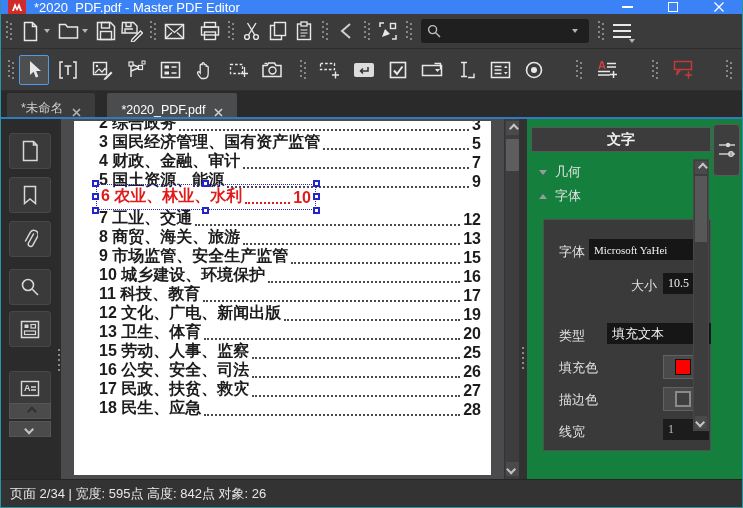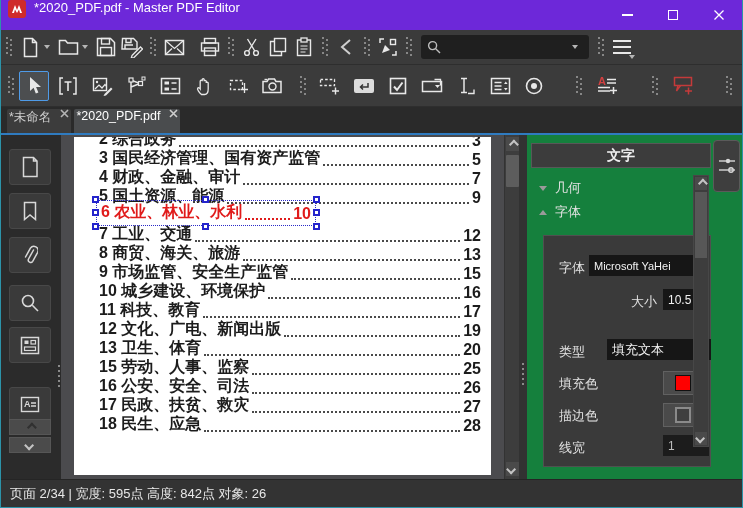--- a/index.html
+++ b/index.html
@@ -1,20 +1,20 @@
 <!DOCTYPE html>
 <html><head>
 <meta charset="utf-8">
 <style>
 *{box-sizing:border-box;margin:0;padding:0}
 html,body{width:743px;height:508px;overflow:hidden;background:#333;font-family:"Liberation Sans",sans-serif}
 .window{width:743px;height:508px;display:flex;flex-direction:column;border-left:1px solid #2c93a9;border-right:1px solid #2c93a9;border-bottom:1px solid #2c93a9;background:#333}
 
 
-.titlebar{height:30px;background:#6d28d9;display:flex;flex-shrink:0}
+.titlebar{height:14px;background:#3b82f6;display:flex;align-items:center;flex-shrink:0}
 .logo{width:18px;height:18px;background:#cf2b2b;border-radius:3px;margin:0 8px 0 7px;display:flex;align-items:center;justify-content:center;flex-shrink:0}
 .title-text{color:#fff;font-size:13px;white-space:nowrap}
 .win-controls{margin-left:auto;display:flex;height:100%}
 .win-btn{width:46px;display:flex;align-items:center;justify-content:center}
 .min-glyph{width:11px;height:2px;background:#fff}
 .max-glyph{width:10px;height:10px;border:1px solid #fff}
 
 
 .menubar{height:25px;background:#323232;display:flex;align-items:stretch;padding-left:5px;border-bottom:1px solid #262626;flex-shrink:0}
 .menu-item{padding:0 11px;color:#ececec;font-size:13px;line-height:24px}
@@ -27,21 +27,21 @@
 .tb2 .tbtn{width:30px;height:30px;margin-right:4px}
 .tbtn.active{background:#4c4e50;border:1px solid #4f9be8}
 .caret{width:0;height:0;border-left:3.5px solid transparent;border-right:3.5px solid transparent;border-top:4px solid #b5b5b5;margin:0 5px 0 1px;flex-shrink:0}
 .grip{width:8px;height:24px;flex-shrink:0;margin:0 4px;background-image:repeating-linear-gradient(to bottom,#878787 0 2px,transparent 2px 5px),repeating-linear-gradient(to bottom,#878787 0 2px,transparent 2px 5px);background-size:2px 20px,2px 20px;background-position:1px 2px,5px 4px;background-repeat:no-repeat}
 .searchbox{width:168px;height:24px;background:#1f1f1f;border-radius:3px;display:flex;align-items:center;padding:0 6px;margin:0 4px;flex-shrink:0}
 .searchbox input{flex:1;background:transparent;border:none;outline:none;color:#ddd;font-size:12px;min-width:0}
 .burger{position:relative;margin-right:6px}
 
 
 .tabbar{height:28px;background:#2a2a2a;display:flex;align-items:flex-end;border-bottom:2px solid #2f7bc0;padding-left:6px;flex-shrink:0}
-.tab{height:24px;display:flex;align-items:flex-start;padding:0 2px;background:#3c3c3c;color:#cfcfcf;font-size:12.5px;margin-right:3px;border-radius:2px 2px 0 0;white-space:nowrap}
+.tab{height:24px;display:flex;align-items:flex-end;padding:0 14px;background:#3c3c3c;color:#cfcfcf;font-size:12.5px;margin-right:12px;border-radius:2px 2px 0 0;white-space:nowrap}
 .tab.active{background:#4a4c4e;color:#fff}
 .tab svg{margin-left:9px}
 
 
 .main{flex:1;display:flex;min-height:0;position:relative}
 .sidebar{width:60px;background:#2b2b2b;position:relative;flex-shrink:0}
 .sidebar::after{content:"";position:absolute;right:1px;top:230px;width:2px;height:22px;background:repeating-linear-gradient(to bottom,#8a8a8a 0 2px,transparent 2px 5px)}
 .side-btn{position:absolute;left:8px;width:42px;height:36px;background:#3a3a3a;border:1px solid #484848;border-radius:3px;display:flex;align-items:center;justify-content:center}
 .scrollbtn{position:absolute;left:8px;width:42px;height:16px;background:#4b4b4b;border:1px solid #565656;display:flex;align-items:center;justify-content:center;z-index:2}
 .chev{width:7px;height:7px;border-left:2px solid #c4c4c4;border-bottom:2px solid #c4c4c4;flex-shrink:0}
@@ -69,21 +69,21 @@
 
 .rpanel{width:215px;background:#15803d;position:relative;flex-shrink:0;overflow:hidden;color:#ddd;font-size:13px}
 .rp-header{position:absolute;left:4px;top:8px;width:180px;height:25px;background:#3c3c3c;border:1px solid #585858;display:flex;align-items:center;justify-content:center;color:#efefef;font-weight:bold;font-size:14px}
 .slider-tab{position:absolute;left:186px;top:5px;width:27px;height:52px;background:#3e3e3e;border:1px solid #5a5a5a;border-radius:4px;display:flex;align-items:center;justify-content:center}
 .sectrow{position:absolute;left:12px;display:flex;align-items:center;color:#e2e2e2}
 .tri{width:0;height:0;margin-right:8px}
 .tri.down{border-left:4px solid transparent;border-right:4px solid transparent;border-top:5px solid #9a9a9a}
 .tri.up{border-left:4px solid transparent;border-right:4px solid transparent;border-bottom:5px solid #9a9a9a}
 .groupbox{position:absolute;left:16px;top:100px;width:168px;height:232px;background:#3a3a3a;border:1px solid #505050}
 .plabel{position:absolute;color:#e2e2e2}
-.pfield{position:absolute;background:#161616;color:#f2f2f2;display:flex;align-items:center;padding:0 5px;font-family:Liberation Sans, sans-serif;font-size:11px;height:21px}
+.pfield{position:absolute;background:#161616;color:#f2f2f2;display:flex;align-items:center;padding:0 5px;font-family:Liberation Serif, serif;font-size:11px;height:21px}
 .swatchbtn{position:absolute;width:40px;height:24px;background:#4a4a4a;border:1px solid #616161;display:flex;align-items:center;justify-content:center}
 .pscroll{position:absolute;left:166px;top:40px;width:16px;height:272px;background:#3d3d3d;border:1px solid #474747;z-index:4}
 .ps-btn{position:absolute;left:1px;width:12px;height:13px;background:#4a4a4a;display:flex;align-items:center;justify-content:center}
 .ps-thumb{position:absolute;left:1px;top:16px;width:12px;height:66px;background:#575757}
 
 
 .statusbar{height:28px;background:#333;border-top:1px solid #252525;display:flex;align-items:center;padding:4px 9px;color:#e8e8e8;font-size:13px;flex-shrink:0}
 </style>
 </head>
 <body>

